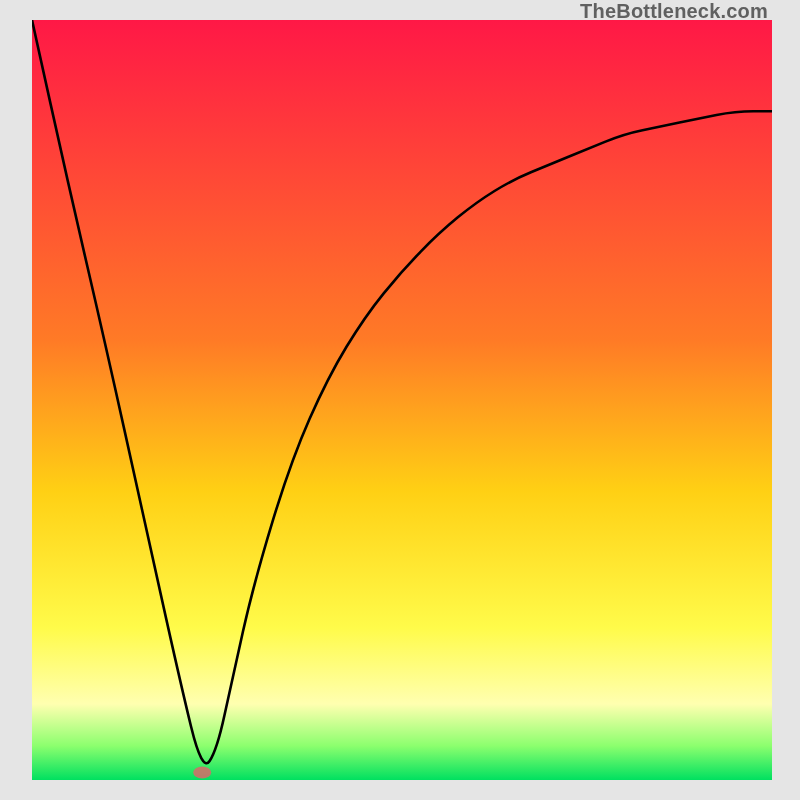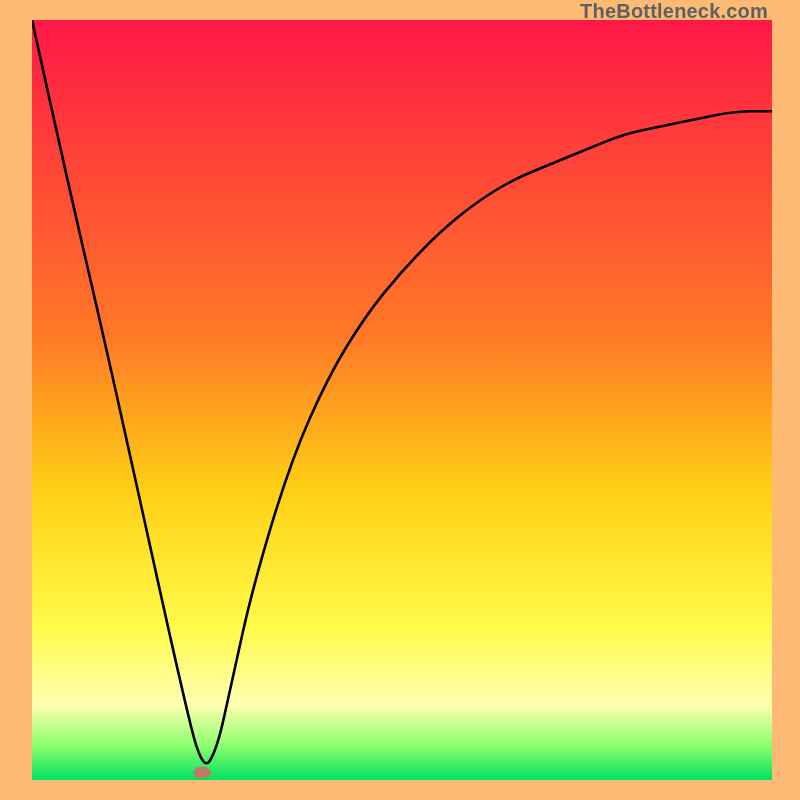--- a/index.html
+++ b/index.html
@@ -8,21 +8,21 @@
     width: 800px;
     height: 800px;
     overflow: hidden;
     background: #000;
     font-family: Arial, Helvetica, sans-serif;
   }
   .outer {
     position: relative;
     width: 800px;
     height: 800px;
-    background: #fdba74;
+    background: #e5e5e5;
   }
   .plot-area {
     position: absolute;
     left: 32px;
     top: 20px;
     width: 740px;
     height: 760px;
   }
   .watermark {
     position: absolute;

